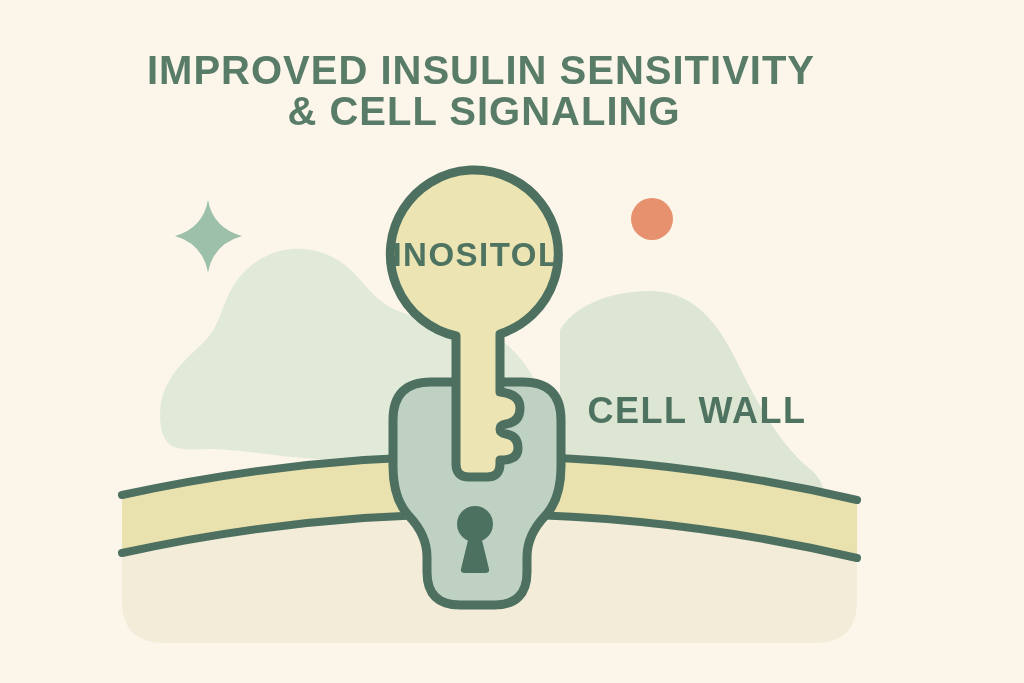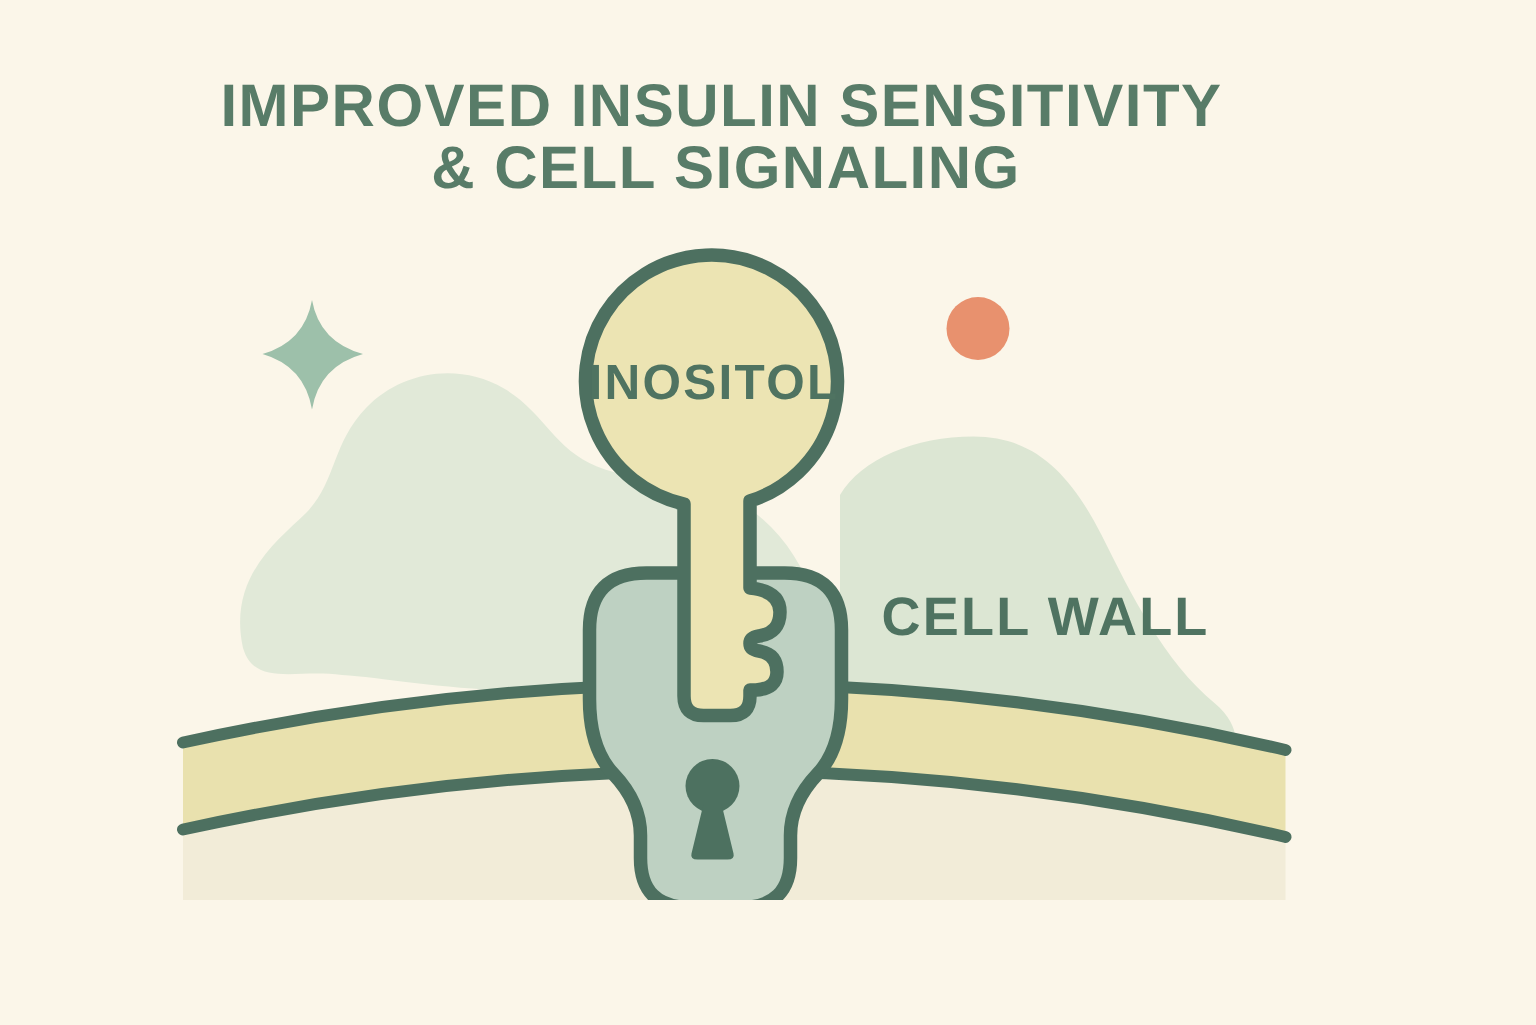--- a/index.html
+++ b/index.html
@@ -1,18 +1,18 @@
 <!DOCTYPE html>
 <html><head>
 <meta charset="utf-8">
 <style>
   html,body{margin:0;padding:0;background:#fbf6e9;}
   .stage{
     position:relative;
-    width:1024px;height:600px;
+    width:1024px;height:683px;
     overflow:hidden;
     font-family:"Liberation Sans", sans-serif;
   }
   svg{display:block;}
   .title-text{
     font-family:"Liberation Sans", sans-serif;
     font-weight:bold;
     letter-spacing:1px;
   }
   .small-label{

